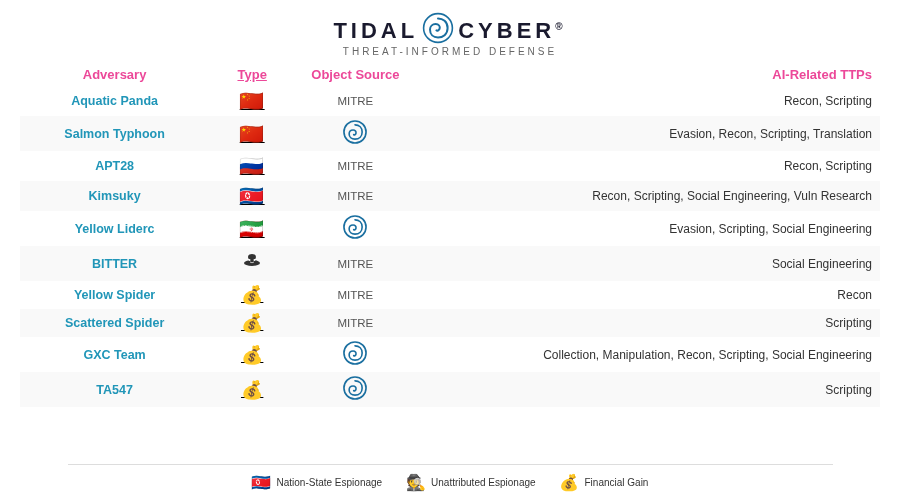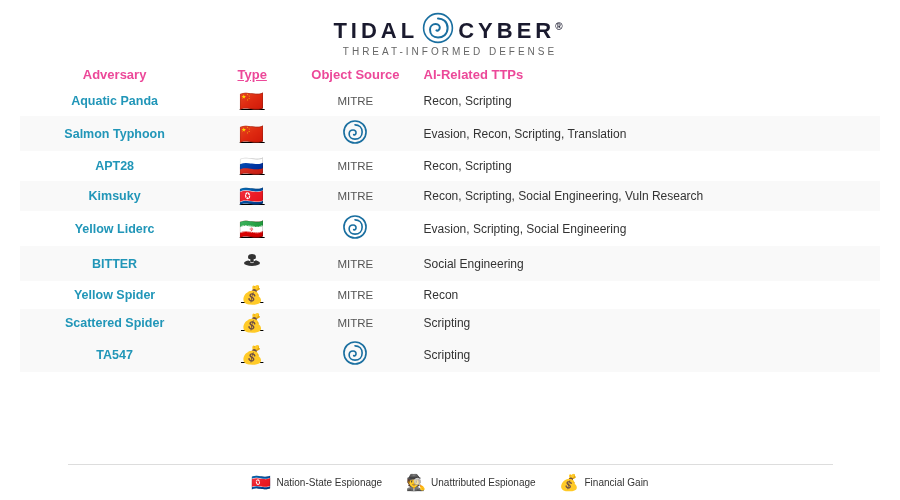--- a/index.html
+++ b/index.html
@@ -101,21 +101,21 @@
       width: 10%;
       text-align: center;
       text-decoration: underline;
     }
     .col-source {
       width: 14%;
       text-align: center;
     }
     .col-ttps {
       width: 54%;
-      text-align: left;
+      text-align: right;
     }
 
     .adversary-name {
       color: #2196b8;
       font-weight: 600;
       font-size: 12.5px;
     }
 
     .ttps-text {
       color: #333;
@@ -262,20 +262,29 @@
             <td class="col-adversary"><span class="adversary-name">Yellow Spider</span></td>
             <td class="col-type"><span class="money-bag">💰</span></td>
             <td class="col-source"><span class="source-text">MITRE</span></td>
             <td class="col-ttps"><span class="ttps-text">Recon</span></td>
           </tr>
           <tr class="row-alt">
             <td class="col-adversary"><span class="adversary-name">Scattered Spider</span></td>
             <td class="col-type"><span class="money-bag">💰</span></td>
             <td class="col-source"><span class="source-text">MITRE</span></td>
             <td class="col-ttps"><span class="ttps-text">Scripting</span></td>
+          </tr>
+          <tr>
+            <td class="col-adversary"><span class="adversary-name">GXC Team</span></td>
+            <td class="col-type"><span class="money-bag">💰</span></td>
+            <td class="col-source"><svg class="tidal-logo-source" viewBox="0 0 40 40" xmlns="http://www.w3.org/2000/svg" width="26" height="26">
+      <circle cx="20" cy="20" r="17" fill="none" stroke="#1a6fa0" stroke-width="2.5"></circle>
+      <path d="M20 9 C26.5 9, 31 13.5, 31 20 C31 26.5, 26.5 31, 20 31 C14.5 31, 11 27.5, 11 23 C11 19.5, 13.5 17, 17 17 C20.5 17, 22 19.5, 21.5 22 C21 24, 19 25, 18 24" fill="none" stroke="#1a6fa0" stroke-width="2.5" stroke-linecap="round"></path>
+    </svg></td>
+            <td class="col-ttps"><span class="ttps-text">Collection, Manipulation, Recon, Scripting, Social Engineering</span></td>
           </tr>
           <tr class="row-alt">
             <td class="col-adversary"><span class="adversary-name">TA547</span></td>
             <td class="col-type"><span class="money-bag">💰</span></td>
             <td class="col-source"><svg class="tidal-logo-source" viewBox="0 0 40 40" xmlns="http://www.w3.org/2000/svg" width="26" height="26">
       <circle cx="20" cy="20" r="17" fill="none" stroke="#1a6fa0" stroke-width="2.5"></circle>
       <path d="M20 9 C26.5 9, 31 13.5, 31 20 C31 26.5, 26.5 31, 20 31 C14.5 31, 11 27.5, 11 23 C11 19.5, 13.5 17, 17 17 C20.5 17, 22 19.5, 21.5 22 C21 24, 19 25, 18 24" fill="none" stroke="#1a6fa0" stroke-width="2.5" stroke-linecap="round"></path>
     </svg></td>
             <td class="col-ttps"><span class="ttps-text">Scripting</span></td>
           </tr>

